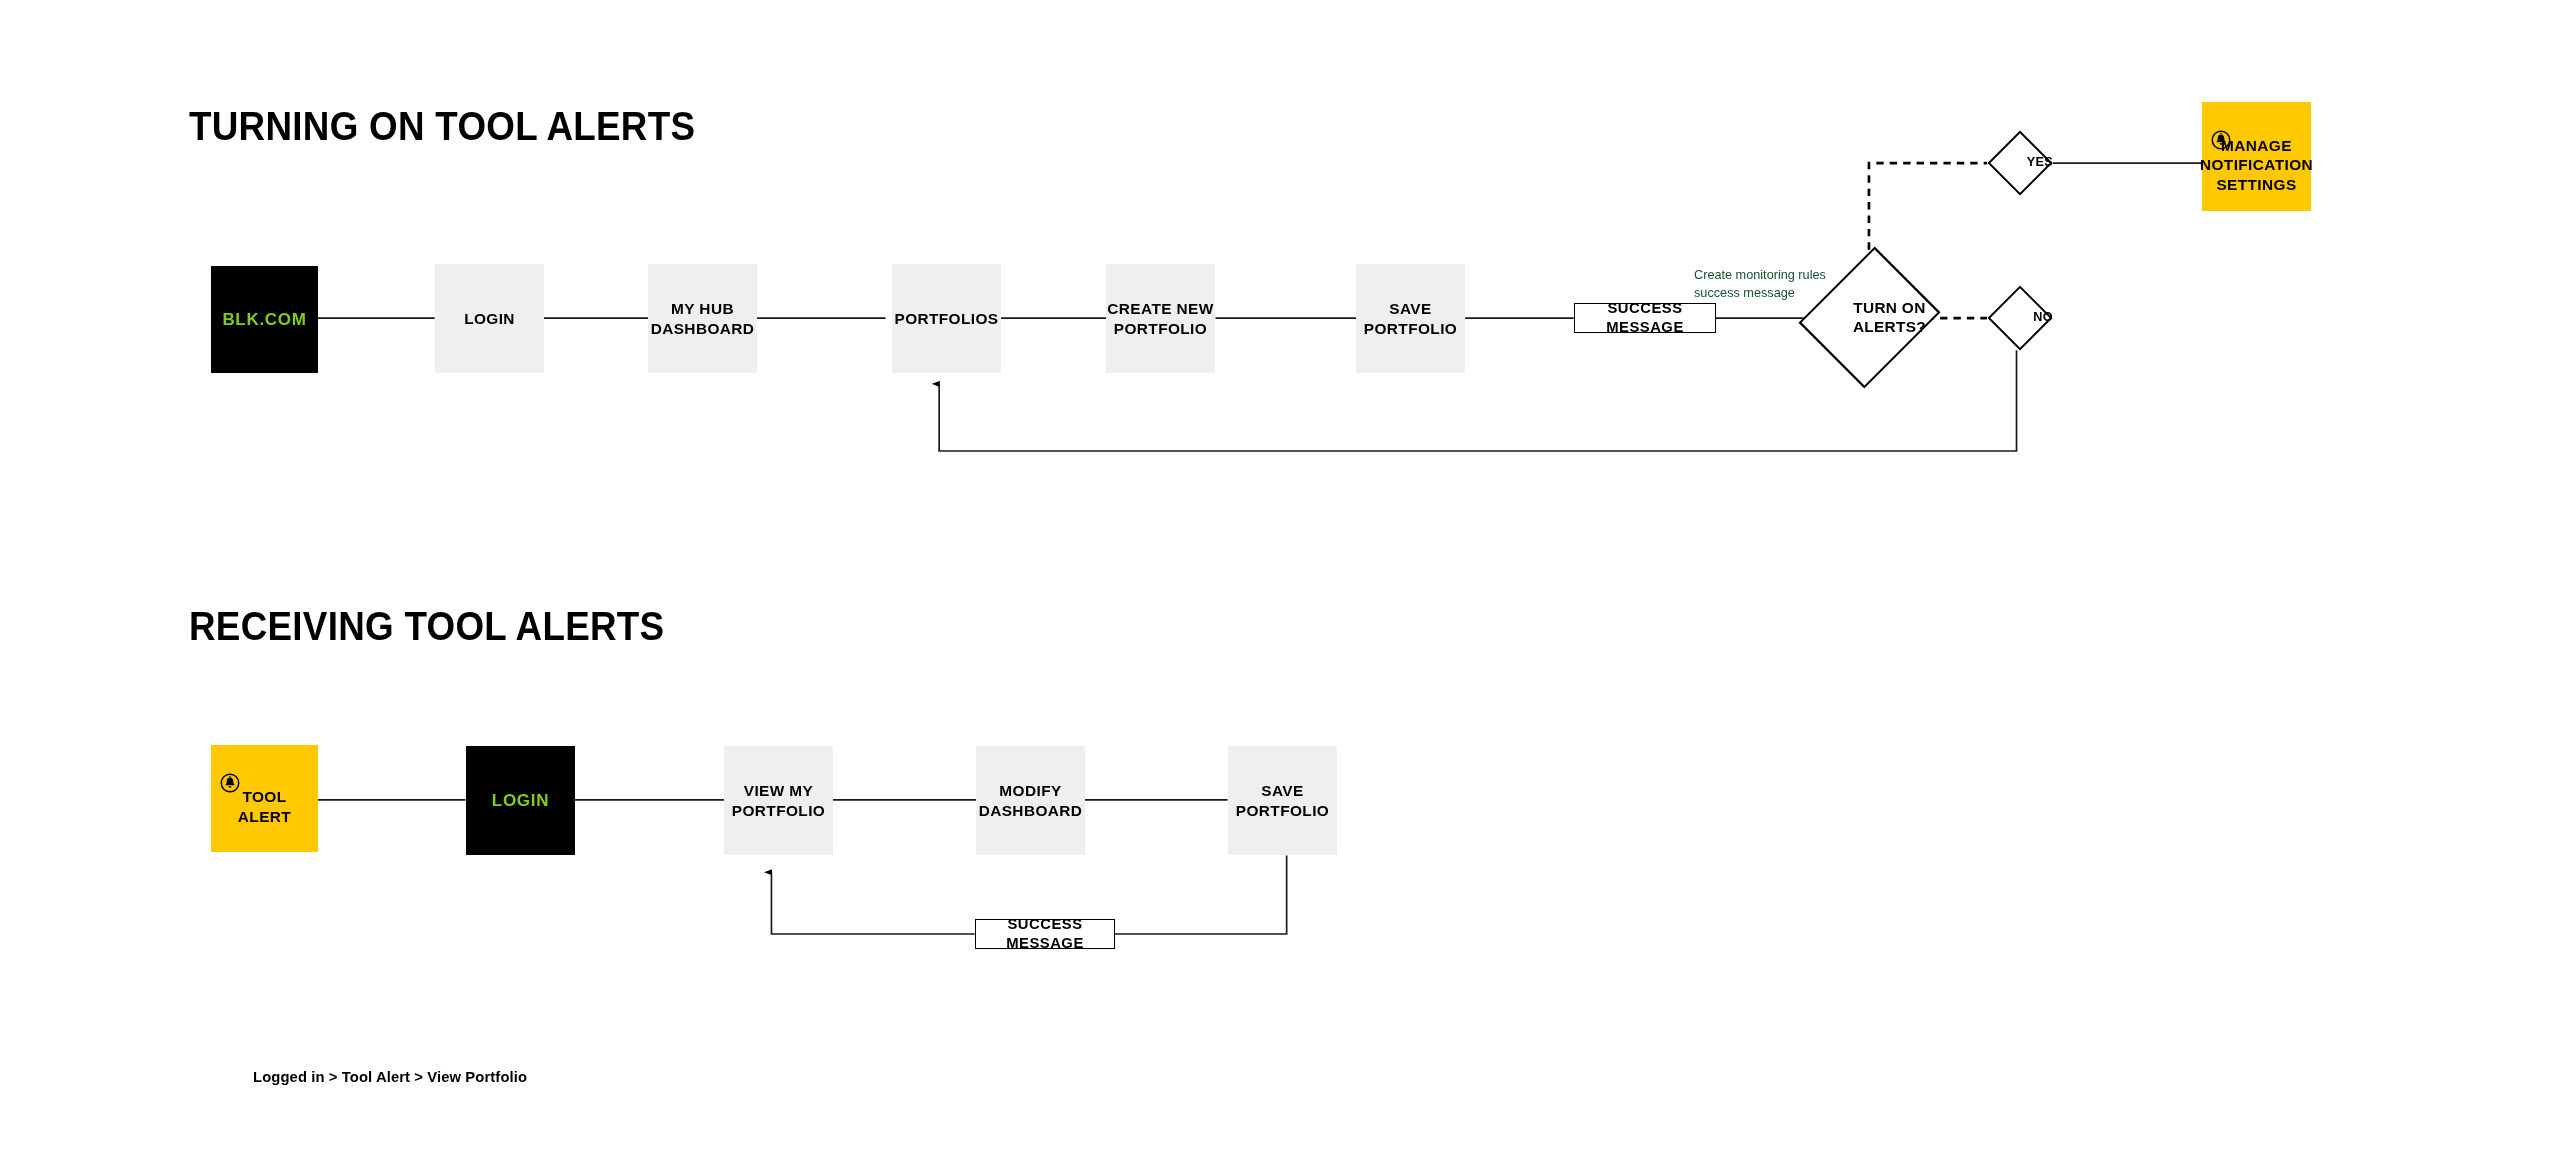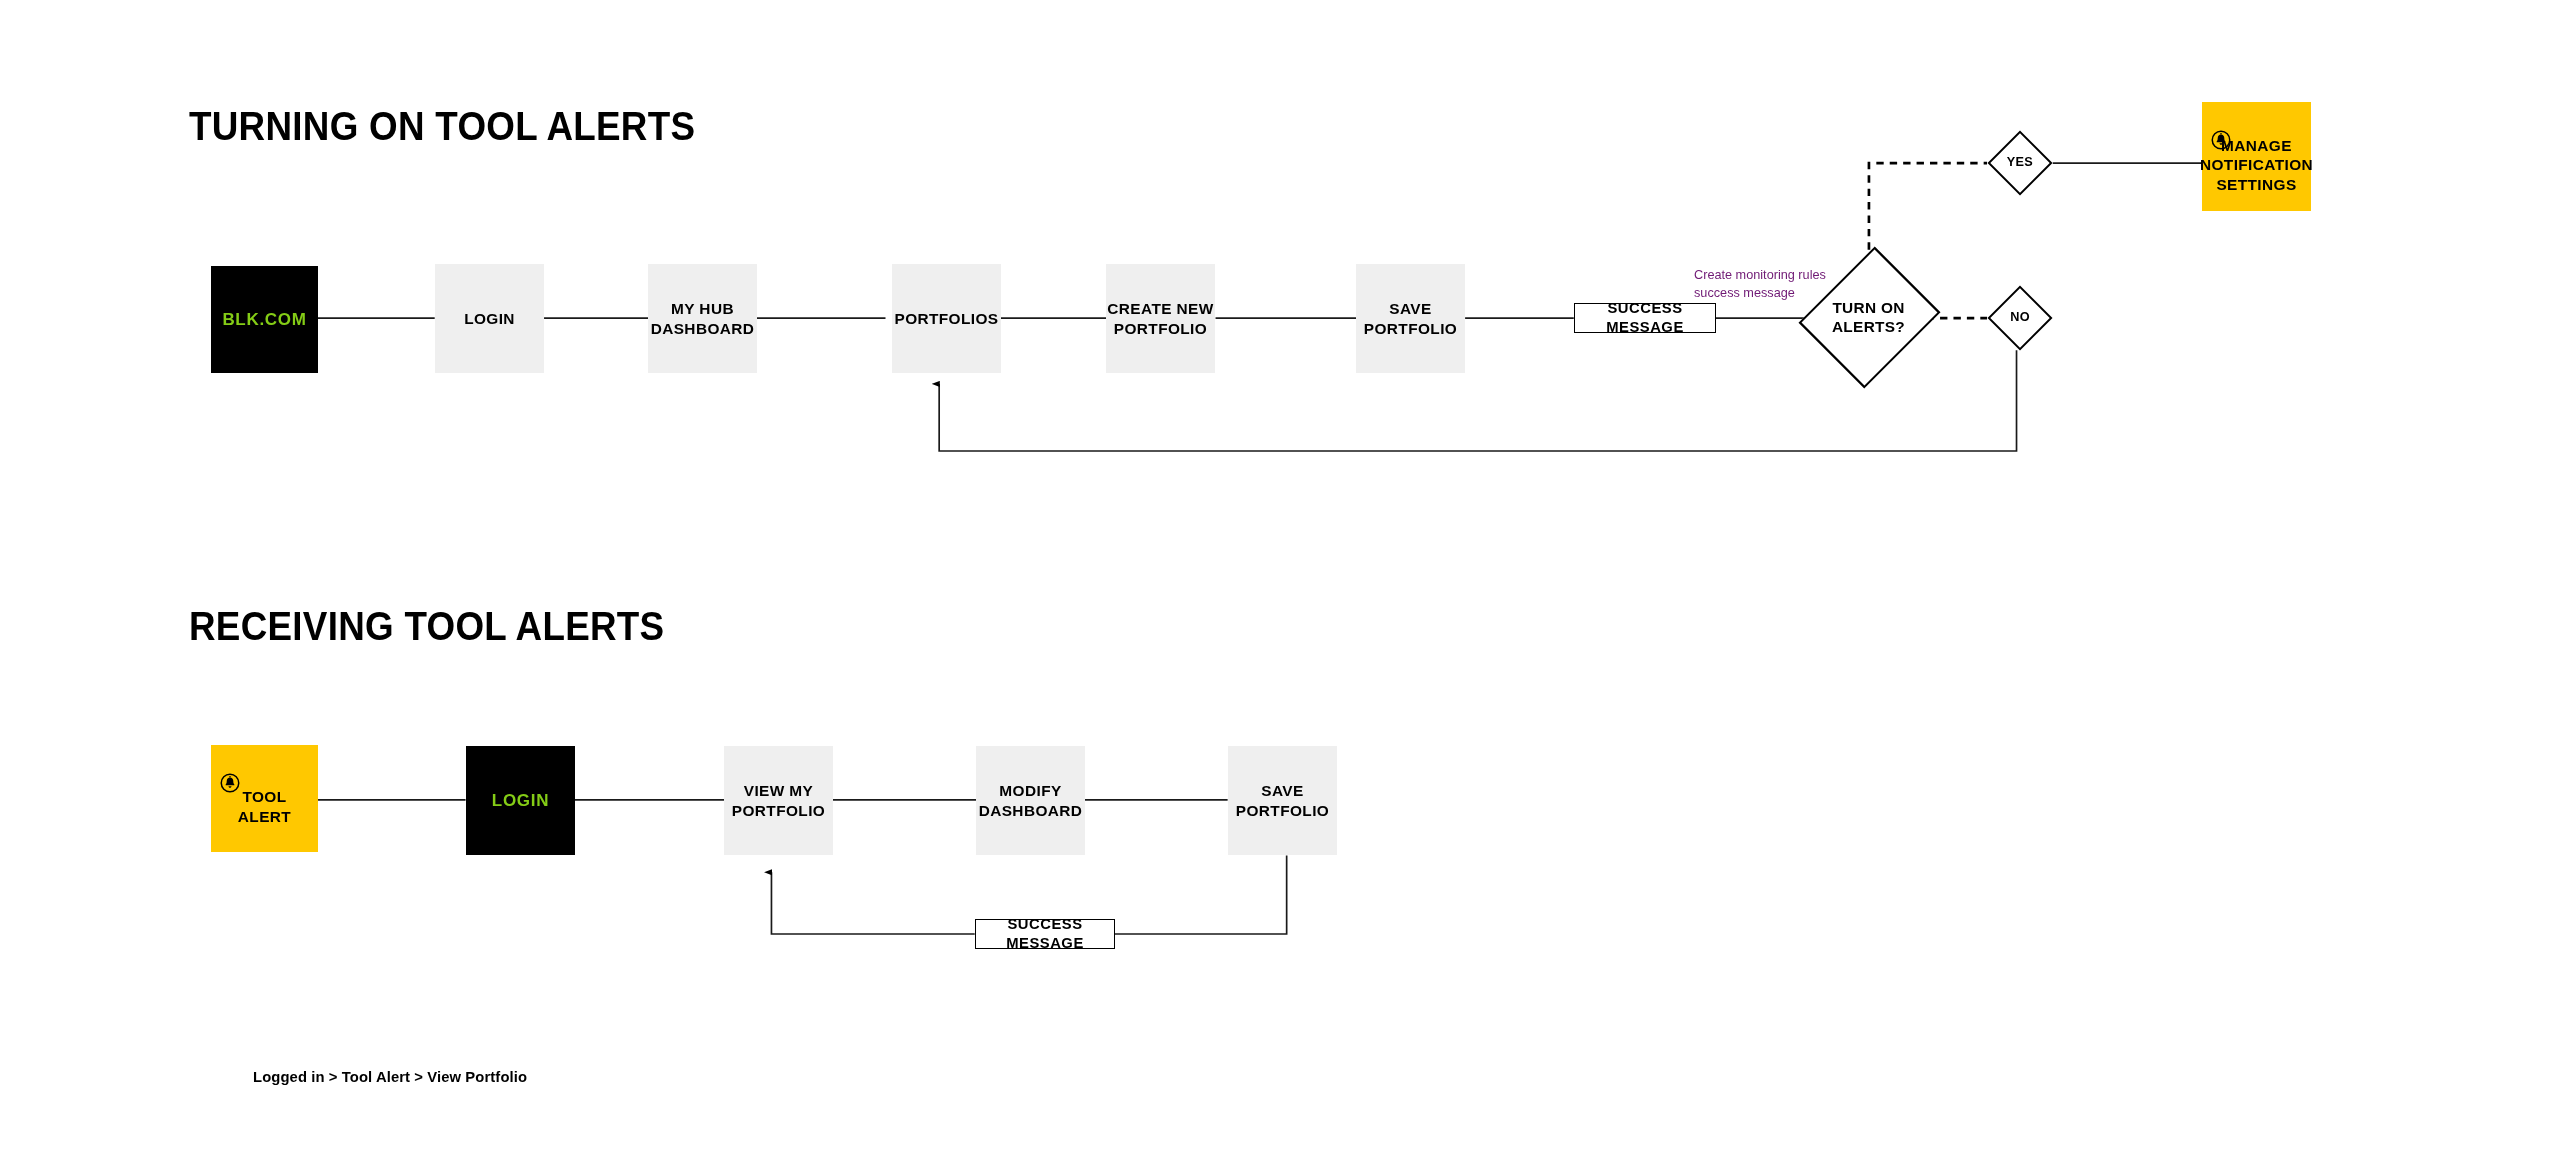--- a/index.html
+++ b/index.html
@@ -71,21 +71,21 @@
     color: #000000;
     font-size: 14.8px;
     border: 1.3px solid #000000;
     letter-spacing: 0.5px;
   }
   .diamond {
     position: absolute;
     box-sizing: border-box;
     display: flex;
     align-items: center;
-    justify-content: center;
+    justify-content: flex-end;
   }
   .diamond .dshape {
     position: absolute;
     left: 50%;
     top: 50%;
     background: #ffffff;
     border: 2.7px solid #000000;
     box-sizing: border-box;
   }
   .diamond .dlabel {
@@ -101,21 +101,21 @@
     position: absolute;
     left: 9.4px;
     top: 8px;
     width: 20px;
     height: 20px;
   }
   .annotation {
     position: absolute;
     font-size: 12.7px;
     font-weight: 400;
-    color: #701a75;
+    color: #14532d;
     line-height: 1.45;
     white-space: pre-line;
   }
   .breadcrumb {
     position: absolute;
     font-size: 14.8px;
     font-weight: 700;
     color: #000000;
     letter-spacing: 0.1px;
     white-space: nowrap;

